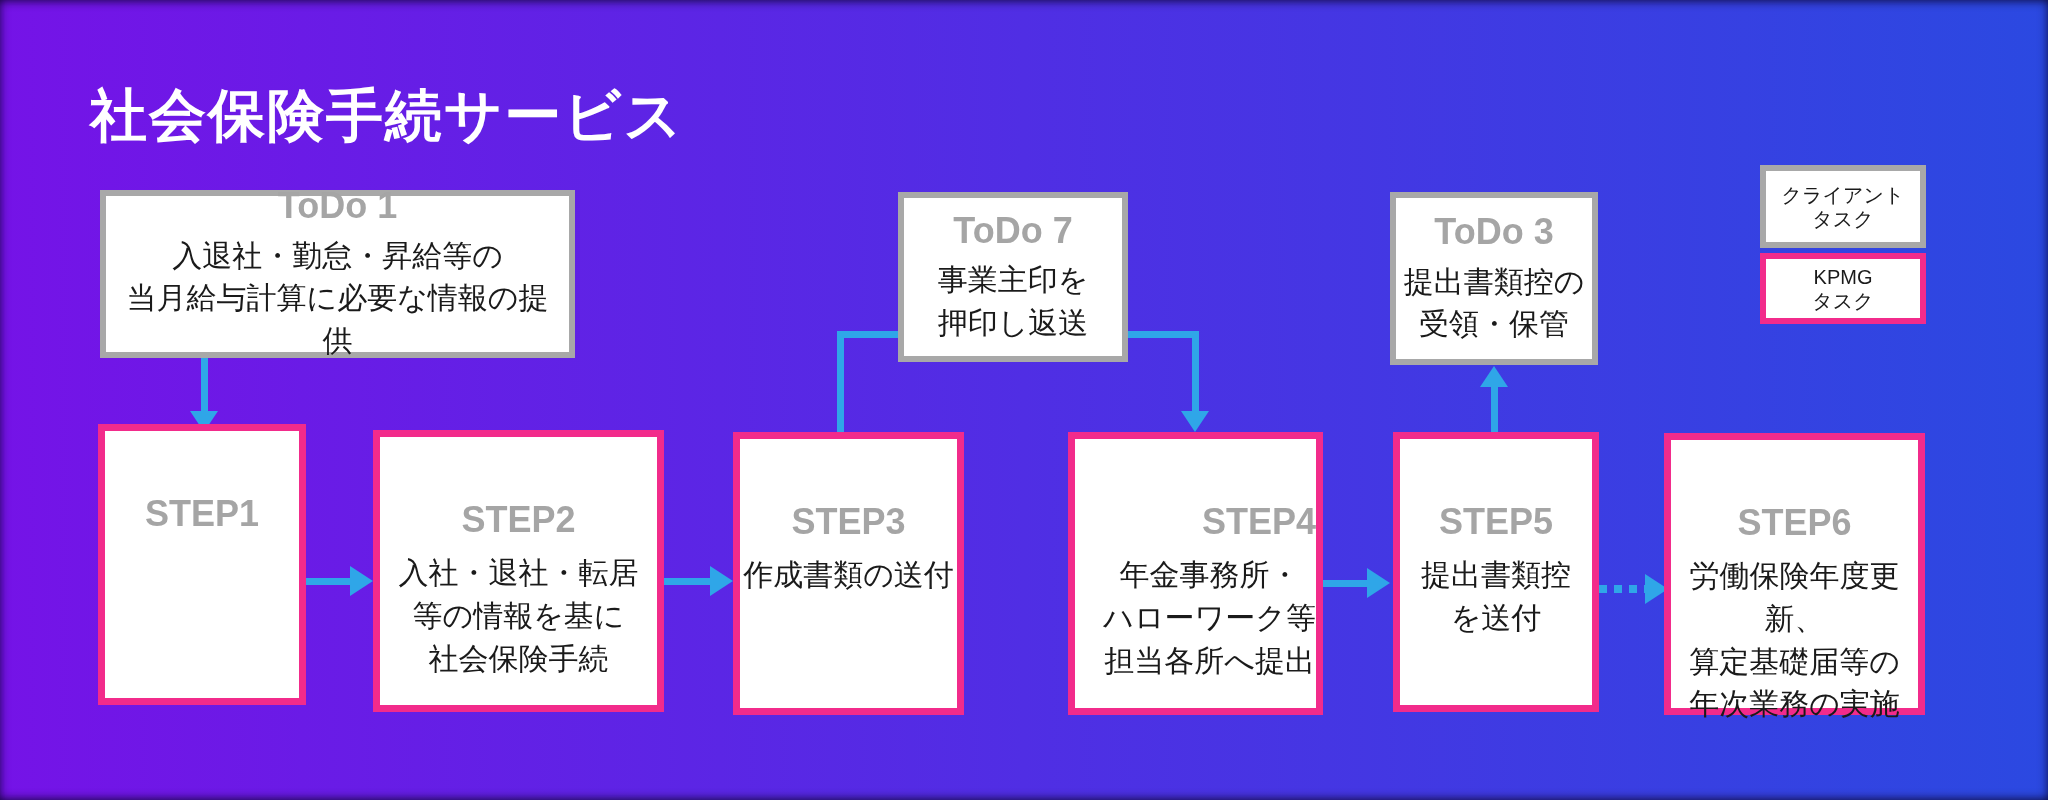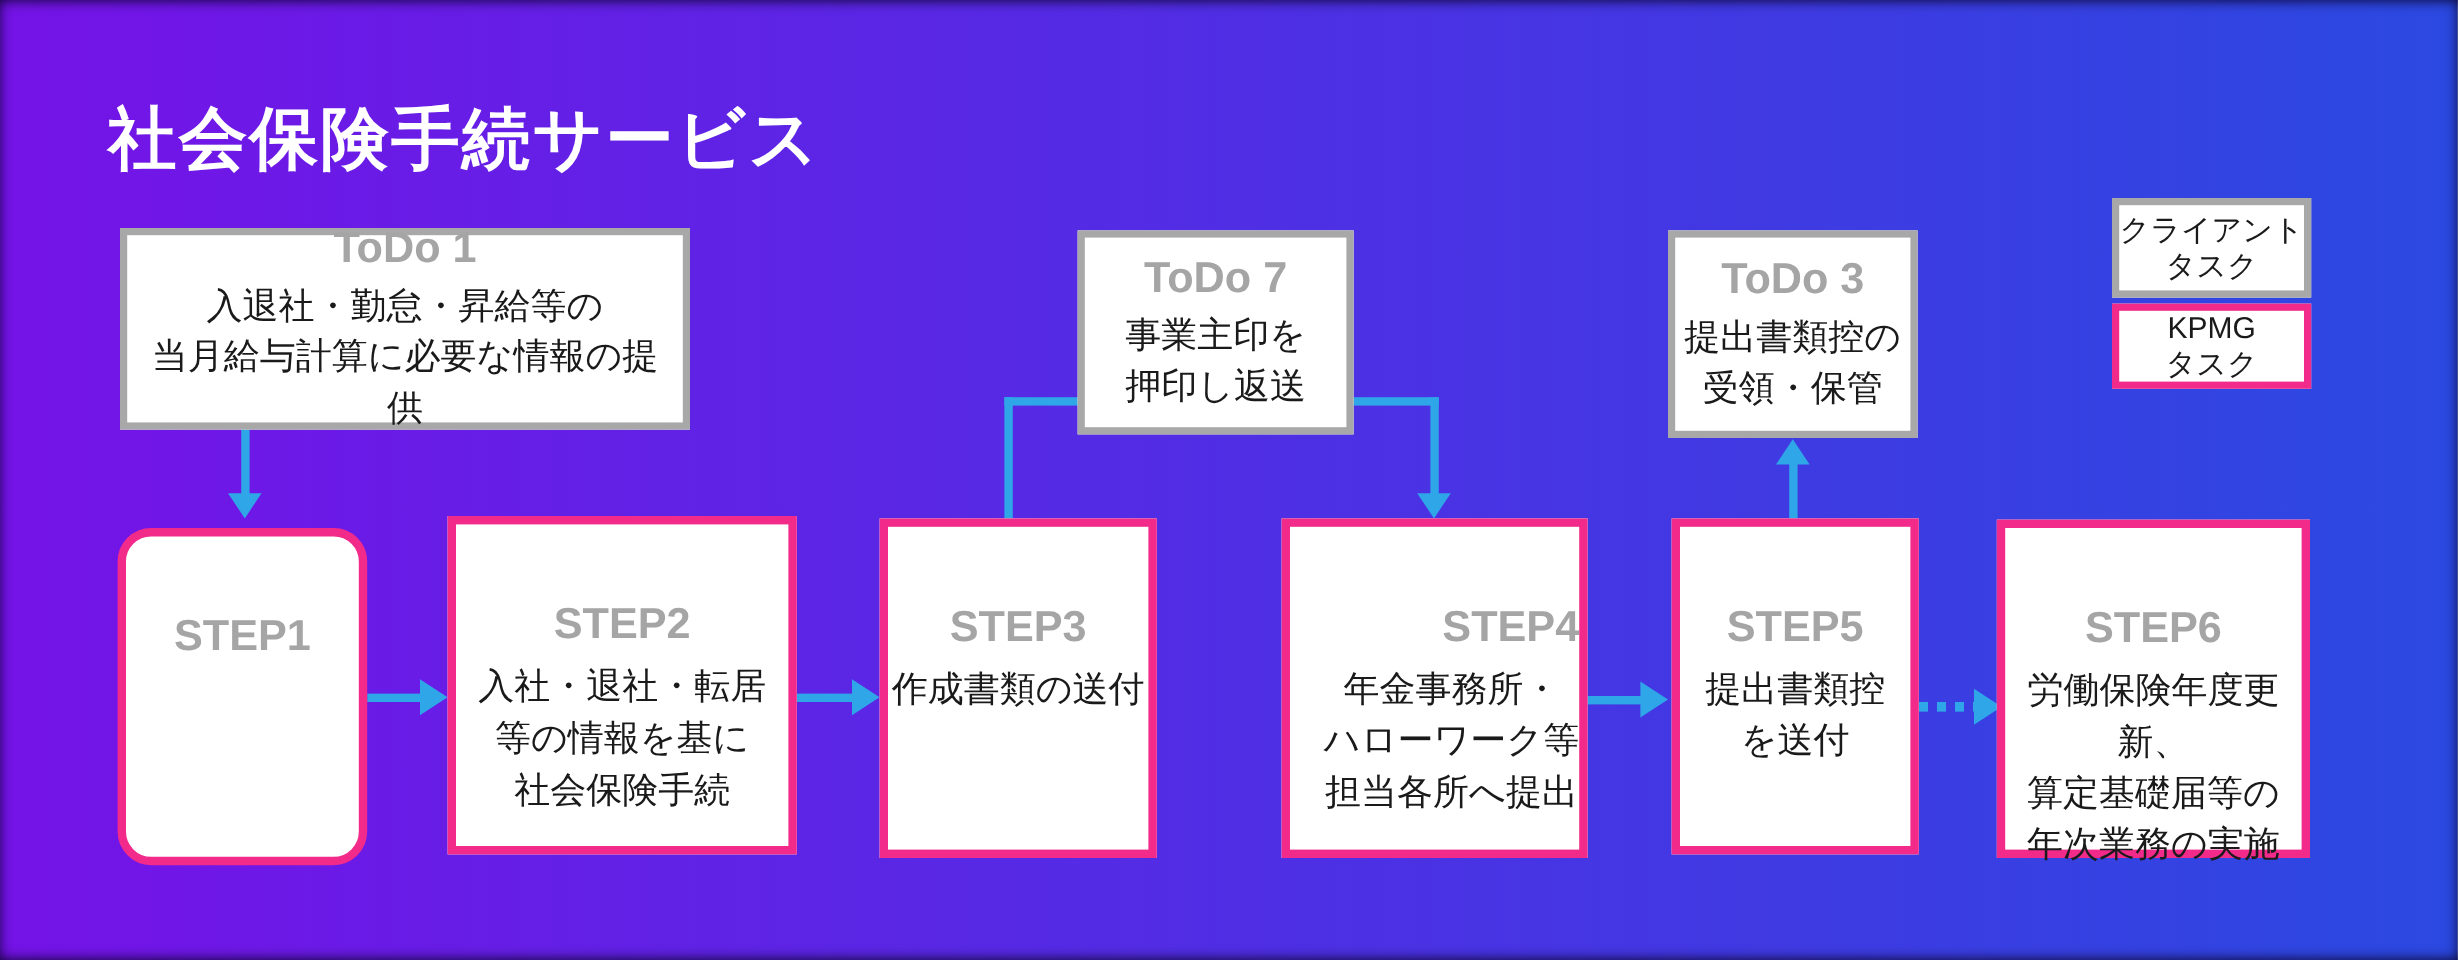--- a/index.html
+++ b/index.html
@@ -52,32 +52,32 @@
   }
   .todo-box .box-heading { margin-bottom: 8px; }
   .box-body {
     color: var(--color-body-text); font-size: 30px; line-height: 1.42;
     white-space: pre-line;
   }
   
   .todo-1 { left: 100px;  top: 190px; width: 475px; height: 168px; }
   .todo-2 { left: 898px;  top: 192px; width: 230px; height: 170px; }
   .todo-3 { left: 1390px; top: 192px; width: 208px; height: 173px; }
-  .step-1 { left: 98px;   top: 440px; width: 208px; height: 281px; border-radius: 28px; }
+  .step-1 { left: 98px;   top: 424px; width: 208px; height: 281px; }
   .step-2 { left: 373px;  top: 430px; width: 291px; height: 282px; }
   .step-3 { left: 733px;  top: 432px; width: 231px; height: 283px; }
   .step-4 { left: 1068px; top: 432px; width: 255px; height: 283px; align-items: flex-end; }
   .step-5 { left: 1393px; top: 432px; width: 206px; height: 280px; }
   .step-6 { left: 1664px; top: 433px; width: 261px; height: 282px; }
   
   .legend-box {
     position: absolute; background: var(--color-box-bg);
     display: flex; align-items: center; justify-content: center;
     text-align: center; z-index: 2;
-    font-size: 25px; line-height: 1.2; color: var(--color-body-text);
+    font-size: 20px; line-height: 1.2; color: var(--color-body-text);
     white-space: pre-line;
   }
   .legend-client { left: 1760px; top: 165px; width: 166px; height: 83px; border: 6px solid var(--color-client-border); }
   .legend-kpmg   { left: 1760px; top: 253px; width: 166px; height: 71px; border: 6px solid var(--color-kpmg-border); }
   
   .line { position: absolute; background: var(--color-arrow); z-index: 1; }
   .line-dotted {
     position: absolute; z-index: 1;
     background: repeating-linear-gradient(90deg, var(--color-arrow) 0 8px, transparent 8px 15px);
   }

